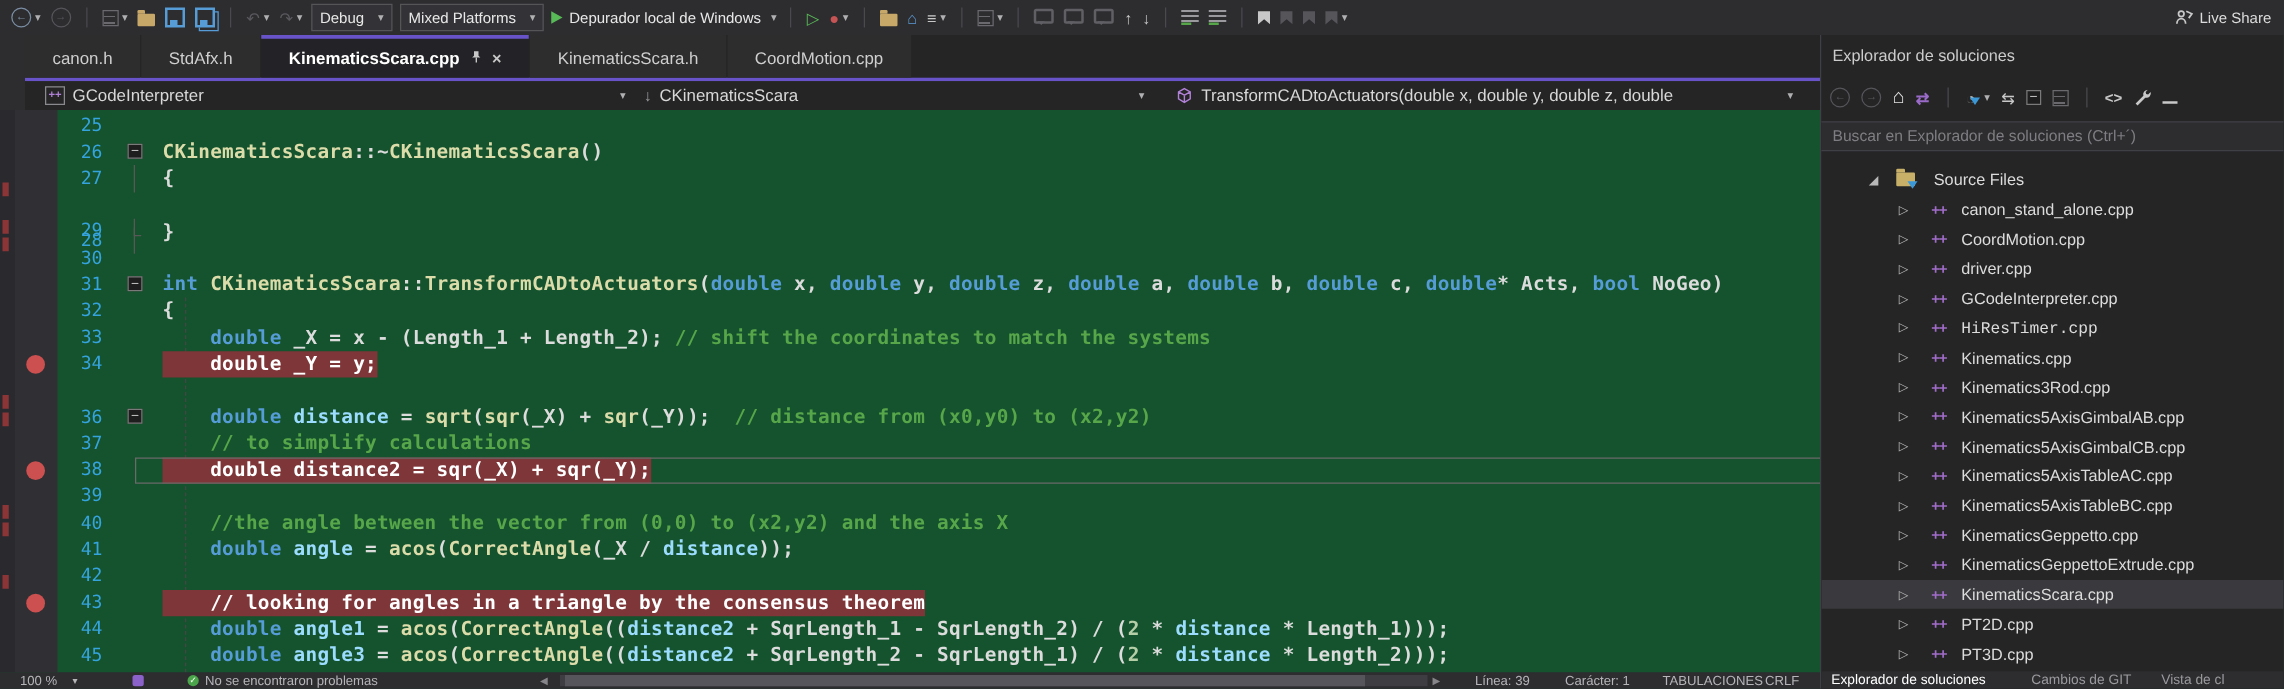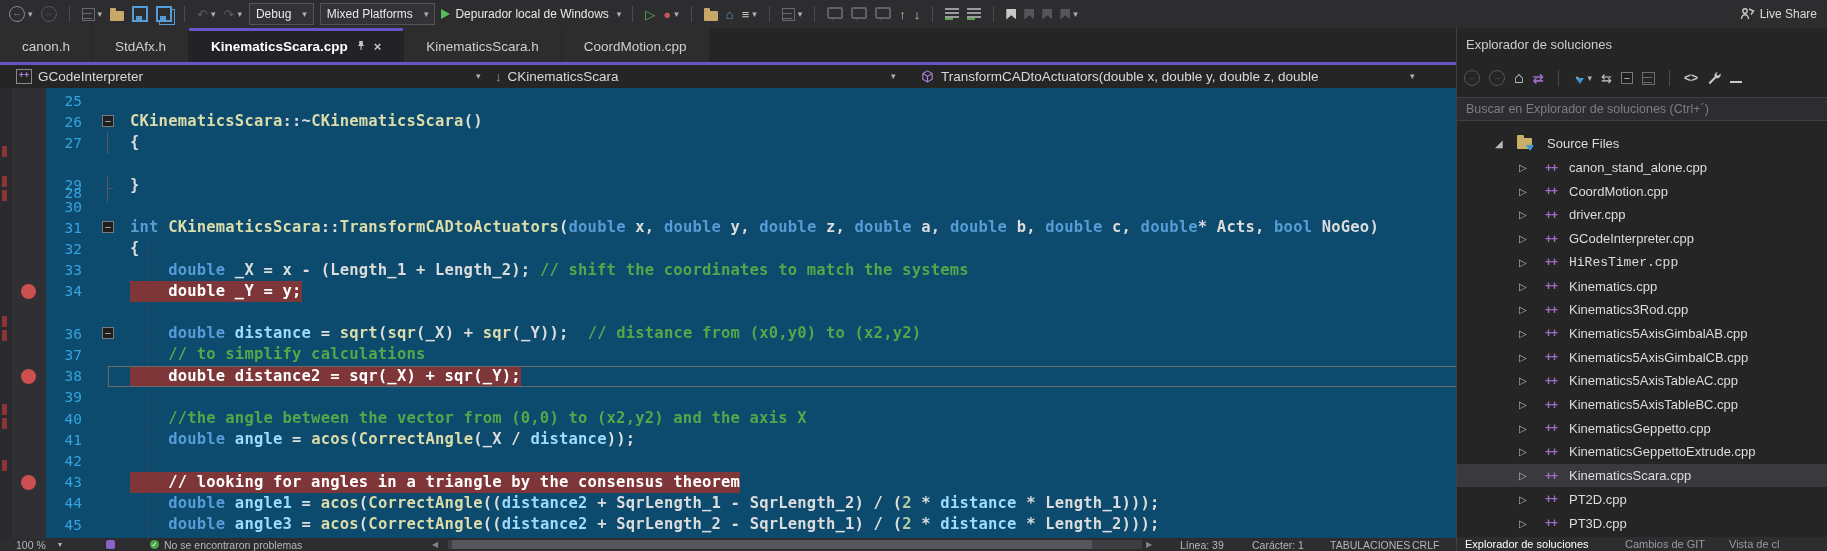--- a/index.html
+++ b/index.html
@@ -32,40 +32,40 @@
   .flag.dis{background:#55555a;}
   .fmt{position:relative;width:14px;height:12px;}
   .fmt .bars{position:absolute;inset:0;background:linear-gradient(#9a9a9e 2px,transparent 2px) 0 0/14px 4px;}
   .fmt .green{position:absolute;left:0;bottom:0;width:8px;height:2px;background:#57a64a;}
   .boxlines{width:11px;height:11px;border:1px solid #6a6a6e;background:
             linear-gradient(transparent 2px,#6a6a6e 2px,#6a6a6e 3px,transparent 3px) 0 2px/9px 4px no-repeat,
             linear-gradient(transparent 2px,#6a6a6e 2px,#6a6a6e 3px,transparent 3px) 0 7px/9px 4px no-repeat;}
   .liveshare{display:flex;align-items:center;gap:5px;margin-left:auto;margin-right:10px;font-size:12px;color:#dcdcdc;}
 
   
-  .editor{position:absolute;left:0;top:28px;width:1668px;height:523px;}
+  .editor{position:absolute;left:0;top:28px;width:1668px;height:523px;padding-left:20px;}
   .tabrow{height:34px;background:#252526;display:flex;position:relative;}
   .tab{display:flex;align-items:center;padding:0 22px;font-size:13.5px;color:#cfcfcf;
        background:#2d2d2d;margin-right:1px;border-top:3px solid transparent;box-sizing:border-box;gap:8px;}
   .tab.active{background:#232327;border-top:3px solid var(--c-accent,#6854c8);color:#fff;font-weight:bold;}
   .tab .close{font-size:13px;color:#c8c8c8;}
   .tabrow-right{position:absolute;right:4px;top:0;height:100%;display:flex;align-items:center;gap:8px;padding-right:2px;}
   .accent{height:3px;background:var(--c-accent,#6854c8);}
   .navbar{height:23px;background:#252526;position:relative;font-size:13.5px;color:#d8d8d8;}
   .ncombo{position:absolute;top:0;height:100%;display:flex;align-items:center;overflow:hidden;}
   .ncombo .arrow{position:absolute;font-size:9px;color:#b0b0b2;top:6px;}
   .projicon{width:14px;height:13px;border:1px solid #8a8a8e;color:#b180d7;font-size:9px;font-weight:bold;
             line-height:11px;text-align:center;margin-right:6px;flex:none;}
   .cubesvg{margin-right:6px;flex:none;}
   .split-handle{position:absolute;right:6px;top:5px;width:14px;height:12px;}
   .split-handle::before{content:'';position:absolute;left:6px;top:0;width:2px;height:3px;background:#9a9a9e;}
   .split-handle::after{content:'';position:absolute;left:6px;bottom:0;width:2px;height:3px;background:#9a9a9e;}
   .split-handle .bar{position:absolute;left:0;top:5px;width:14px;height:2px;background:#9a9a9e;}
 
-  .codearea{position:absolute;left:0;top:60px;right:0;bottom:13px;background:#0c4a6e;overflow:hidden;}
+  .codearea{position:absolute;left:0;top:60px;right:0;bottom:13px;background:#14532d;overflow:hidden;}
   .leftstrip{position:absolute;left:0;top:0;width:12px;height:100%;background:#2a2a2e;}
   .tick{position:absolute;left:2px;width:5px;height:11px;background:#8b3537;}
   .gutterbg{position:absolute;left:12px;top:0;width:34px;height:100%;background:#303034;}
   .lines{position:absolute;left:12px;top:0;right:23px;height:100%;}
   .line{position:absolute;left:0;right:0;height:21.2px;display:flex;align-items:center;}
   .gcol{width:34px;flex:none;height:100%;position:relative;}
   .bpdot{position:absolute;left:9px;top:3px;width:15px;height:15px;border-radius:50%;
          background:var(--c-breakpoint,#cd5050);}
   .ncol{width:46px;flex:none;text-align:right;padding-right:10px;box-sizing:border-box;
         font-family:"DejaVu Sans Mono",monospace;font-size:14.5px;color:var(--c-line_number,#35a3dd);}

